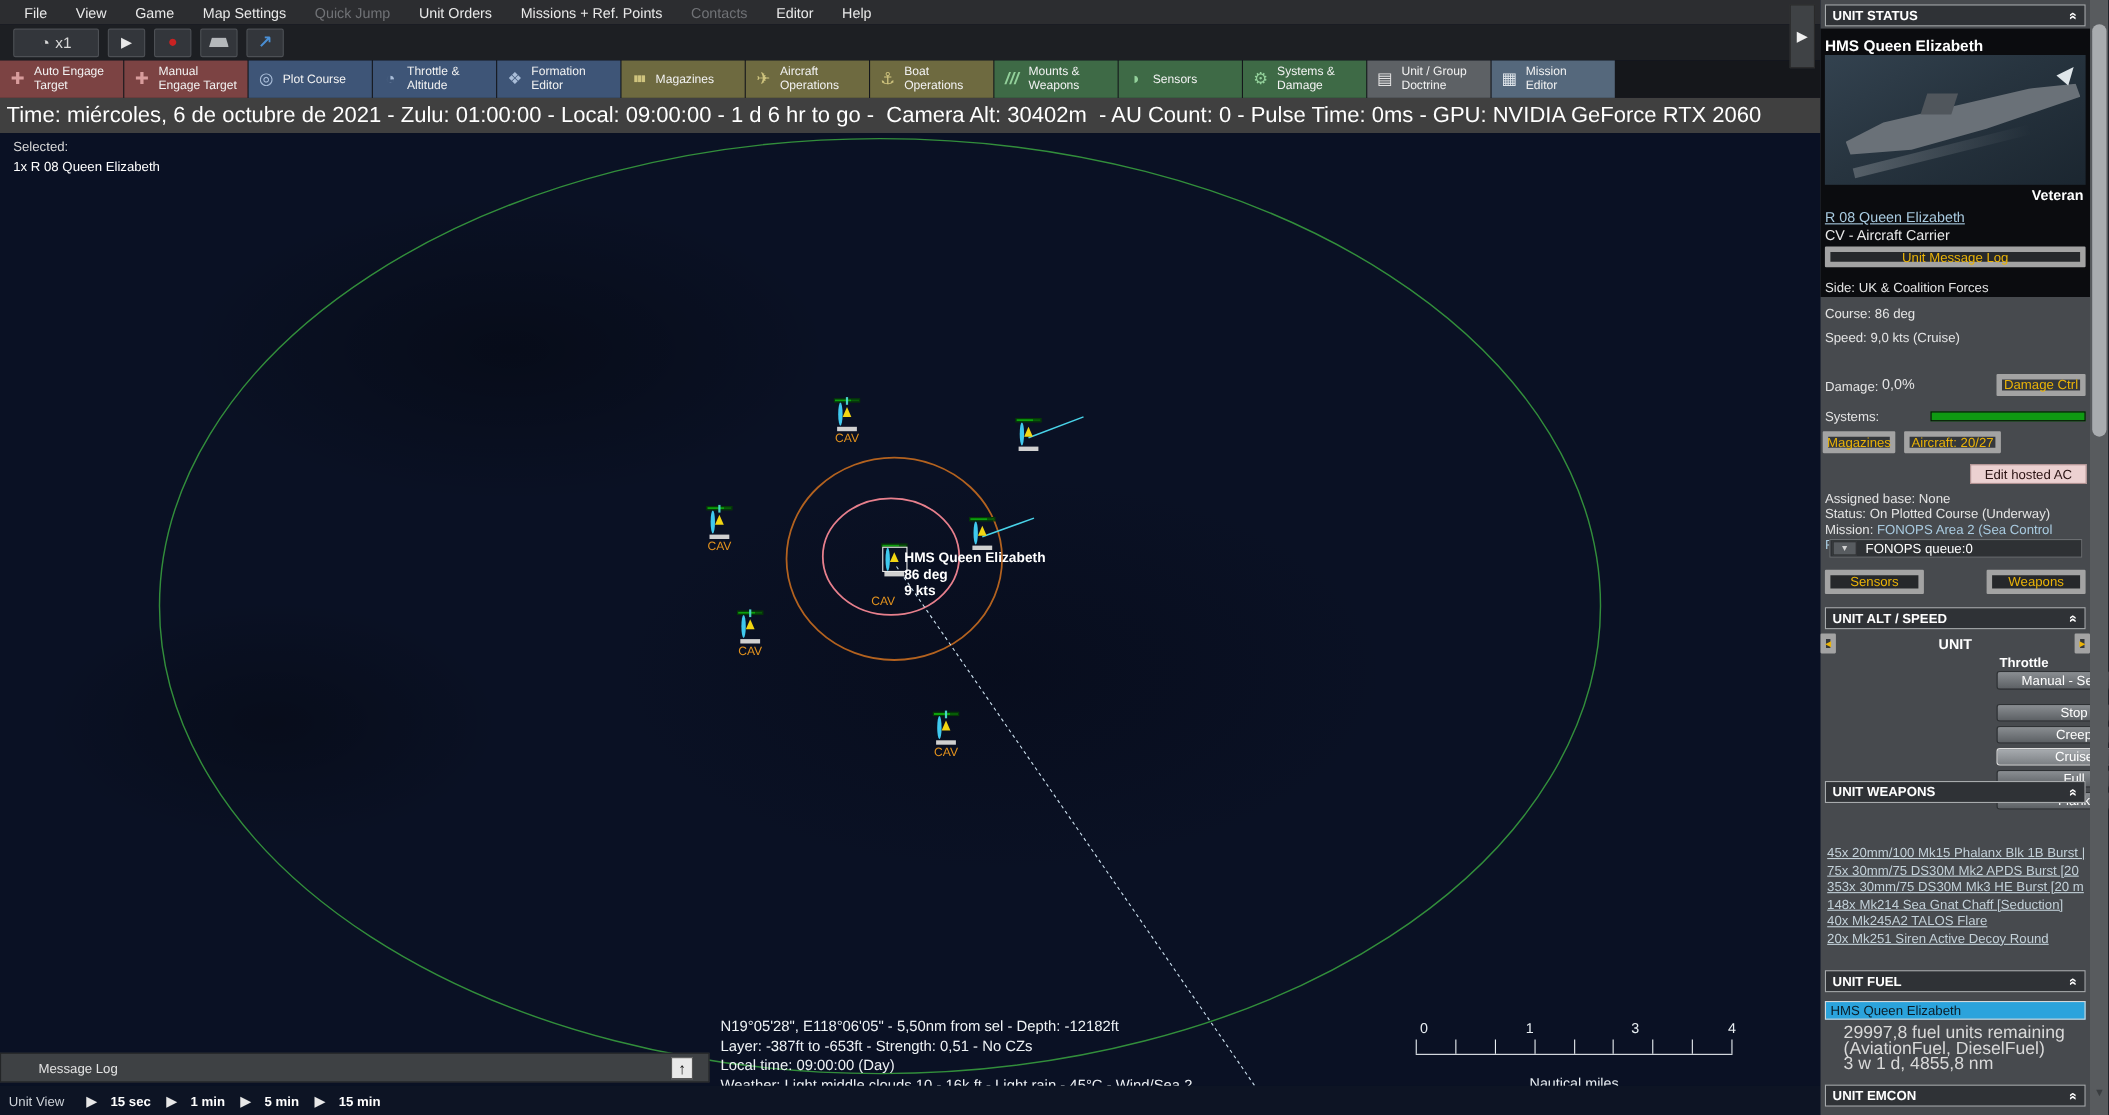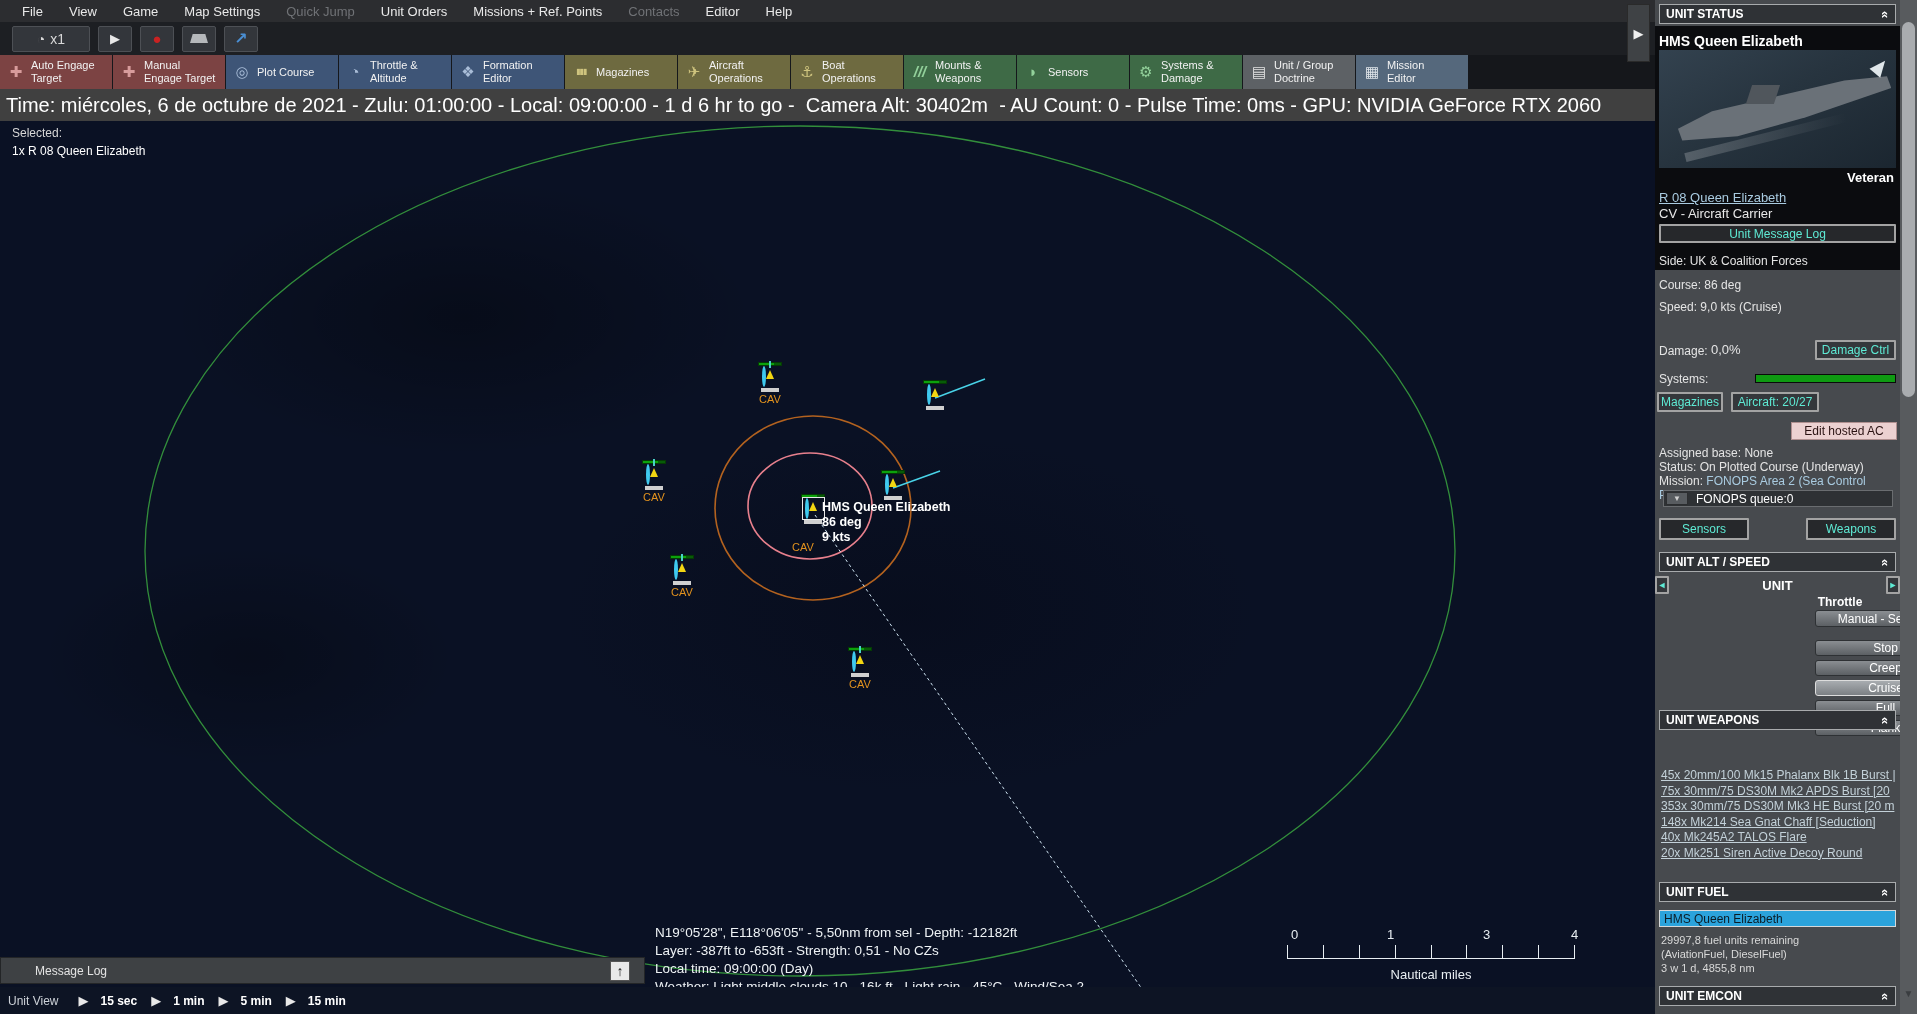--- a/index.html
+++ b/index.html
@@ -75,21 +75,21 @@
   
   .statusblock { position:absolute; left:655px; top:803px; color:#eef2f5; font-size:13.5px; line-height:18px; }
 
   
   .scalebar { position:absolute; left:1287px; top:806px; width:300px; color:#e8eef2; font-size:13px; }
   .scale-labels { position:relative; height:16px; }
   .scale-labels span { position:absolute; }
   .scale-ticks { width:288px; height:14px; border-bottom:1px solid #e8eef2; display:flex; margin-top:2px; }
   .scale-ticks i { flex:1; border-left:1px solid #e8eef2; }
   .scale-ticks i:last-child { border-right:1px solid #e8eef2; }
-  .scale-caption { text-align:center; width:288px; margin-top:8px; }
+  .scale-caption { text-align:center; width:288px; margin-top:18px; }
 
   
   .msglog { position:absolute; left:0; top:836px; width:645px; height:27px; background:#3e4144;
     border:1px solid #232527; display:flex; align-items:center; color:#e3e3e3; font-size:12px; }
   .msglog .lbl { margin-left:34px; }
   .msg-up { position:absolute; right:14px; top:3px; width:20px; height:20px; background:#e9e9e9;
     border:1px solid #555; color:#111; font-weight:bold; font-size:14px; display:flex; align-items:center;
     justify-content:center; }
   .viewbar { position:absolute; left:0; top:866px; width:1655px; height:27px; background:#0d1424;
     display:flex; align-items:center; gap:14px; padding-left:8px; }
@@ -118,21 +118,21 @@
   .ship-island { position:absolute; left:38%; top:30%; width:12%; height:16%; background:#50565c;
     transform:skewX(-18deg); }
   .foam { position:absolute; left:10%; top:70%; width:70%; height:8%;
     background:linear-gradient(90deg,rgba(255,255,255,.22),rgba(255,255,255,0)); transform:rotate(-14deg); }
   .jet { position:absolute; right:4%; top:8%; width:0; height:0;
     border-left:7px solid transparent; border-right:7px solid transparent; border-bottom:16px solid #dfe6ea;
     transform:rotate(40deg); }
   .veteran { position:absolute; right:6px; top:144px; color:#fff; font-weight:bold; font-size:13px; }
   .unit-link { position:absolute; left:4px; top:164px; color:#a9cbe0; font-size:13px; text-decoration:underline; }
   .unit-class { position:absolute; left:4px; top:180px; color:#e8e8e8; font-size:13px; }
-  .btn { background:#34373b; border:2px solid #a3a3a3; color:#5eead4; font-size:12px;
+  .btn { background:#34373b; border:5px solid #a3a3a3; color:#eab308; font-size:12px;
     display:flex; align-items:center; justify-content:center; border-radius:1px; }
   .btn.dark { background:#26282b; }
   .msg-btn { position:absolute; left:4px; top:198px; width:237px; height:19px; }
   .side-line { position:absolute; left:4px; top:228px; color:#e4e4e4; font-size:12px; }
   .sb-text { position:absolute; left:4px; color:#e4e4e4; font-size:12px; }
   .dmg-val { position:absolute; left:56px; color:#e5e5e5; font-weight:normal; font-size:13px; }
   .dmg-btn { position:absolute; left:160px; top:340px; width:81px; height:20px; }
   .sys-bar { position:absolute; left:100px; top:374px; width:141px; height:9px; background:#0f9a12;
     border:1px solid #0a0a0a; }
   .mag-btn { position:absolute; left:2px; top:392px; width:66px; height:20px; }
@@ -158,21 +158,21 @@
     color:#fff; font-size:12px; display:flex; align-items:center; justify-content:center;margin-left:40px; }
   .tbtn.manual { top:610px; height:17px; }
   .tbtn.active { background:linear-gradient(#a8acb0,#7c8084); border-color:#dddddd; }
 
   .wlist { position:absolute; left:6px; top:768px; width:235px; }
   .wlist a { display:block; color:#c3d1d9; font-size:12px; line-height:15.5px; text-decoration:underline;
     white-space:nowrap; overflow:hidden; }
 
   .fuel-sel { position:absolute; left:4px; top:910px; width:237px; height:17px; border:1px solid #d5d8da;
     background:#2ba3dc; color:#0b1c26; font-size:12px; display:flex; align-items:center; padding-left:4px; }
-  .fuel-lines { position:absolute; left:6px; top:933px; color:#d9d9d9; font-size:11px; line-height:14px; }
+  .fuel-lines { position:absolute; left:21px; top:933px; color:#d9d9d9; font-size:16px; line-height:14px; }
 
   
   .sb-scroll { position:absolute; left:1900px; top:0; width:17px; height:1014px; background:#585b5e; }
   .sb-thumb { position:absolute; left:2px; top:22px; width:13px; height:375px; background:#a9acaf; border-radius:7px; }
   .sb-down { position:absolute; left:0; top:988px; width:17px; text-align:center; color:#3a3d40; font-size:10px; }
 </style>
 </head>
 <body>
 
 <div id="app">

